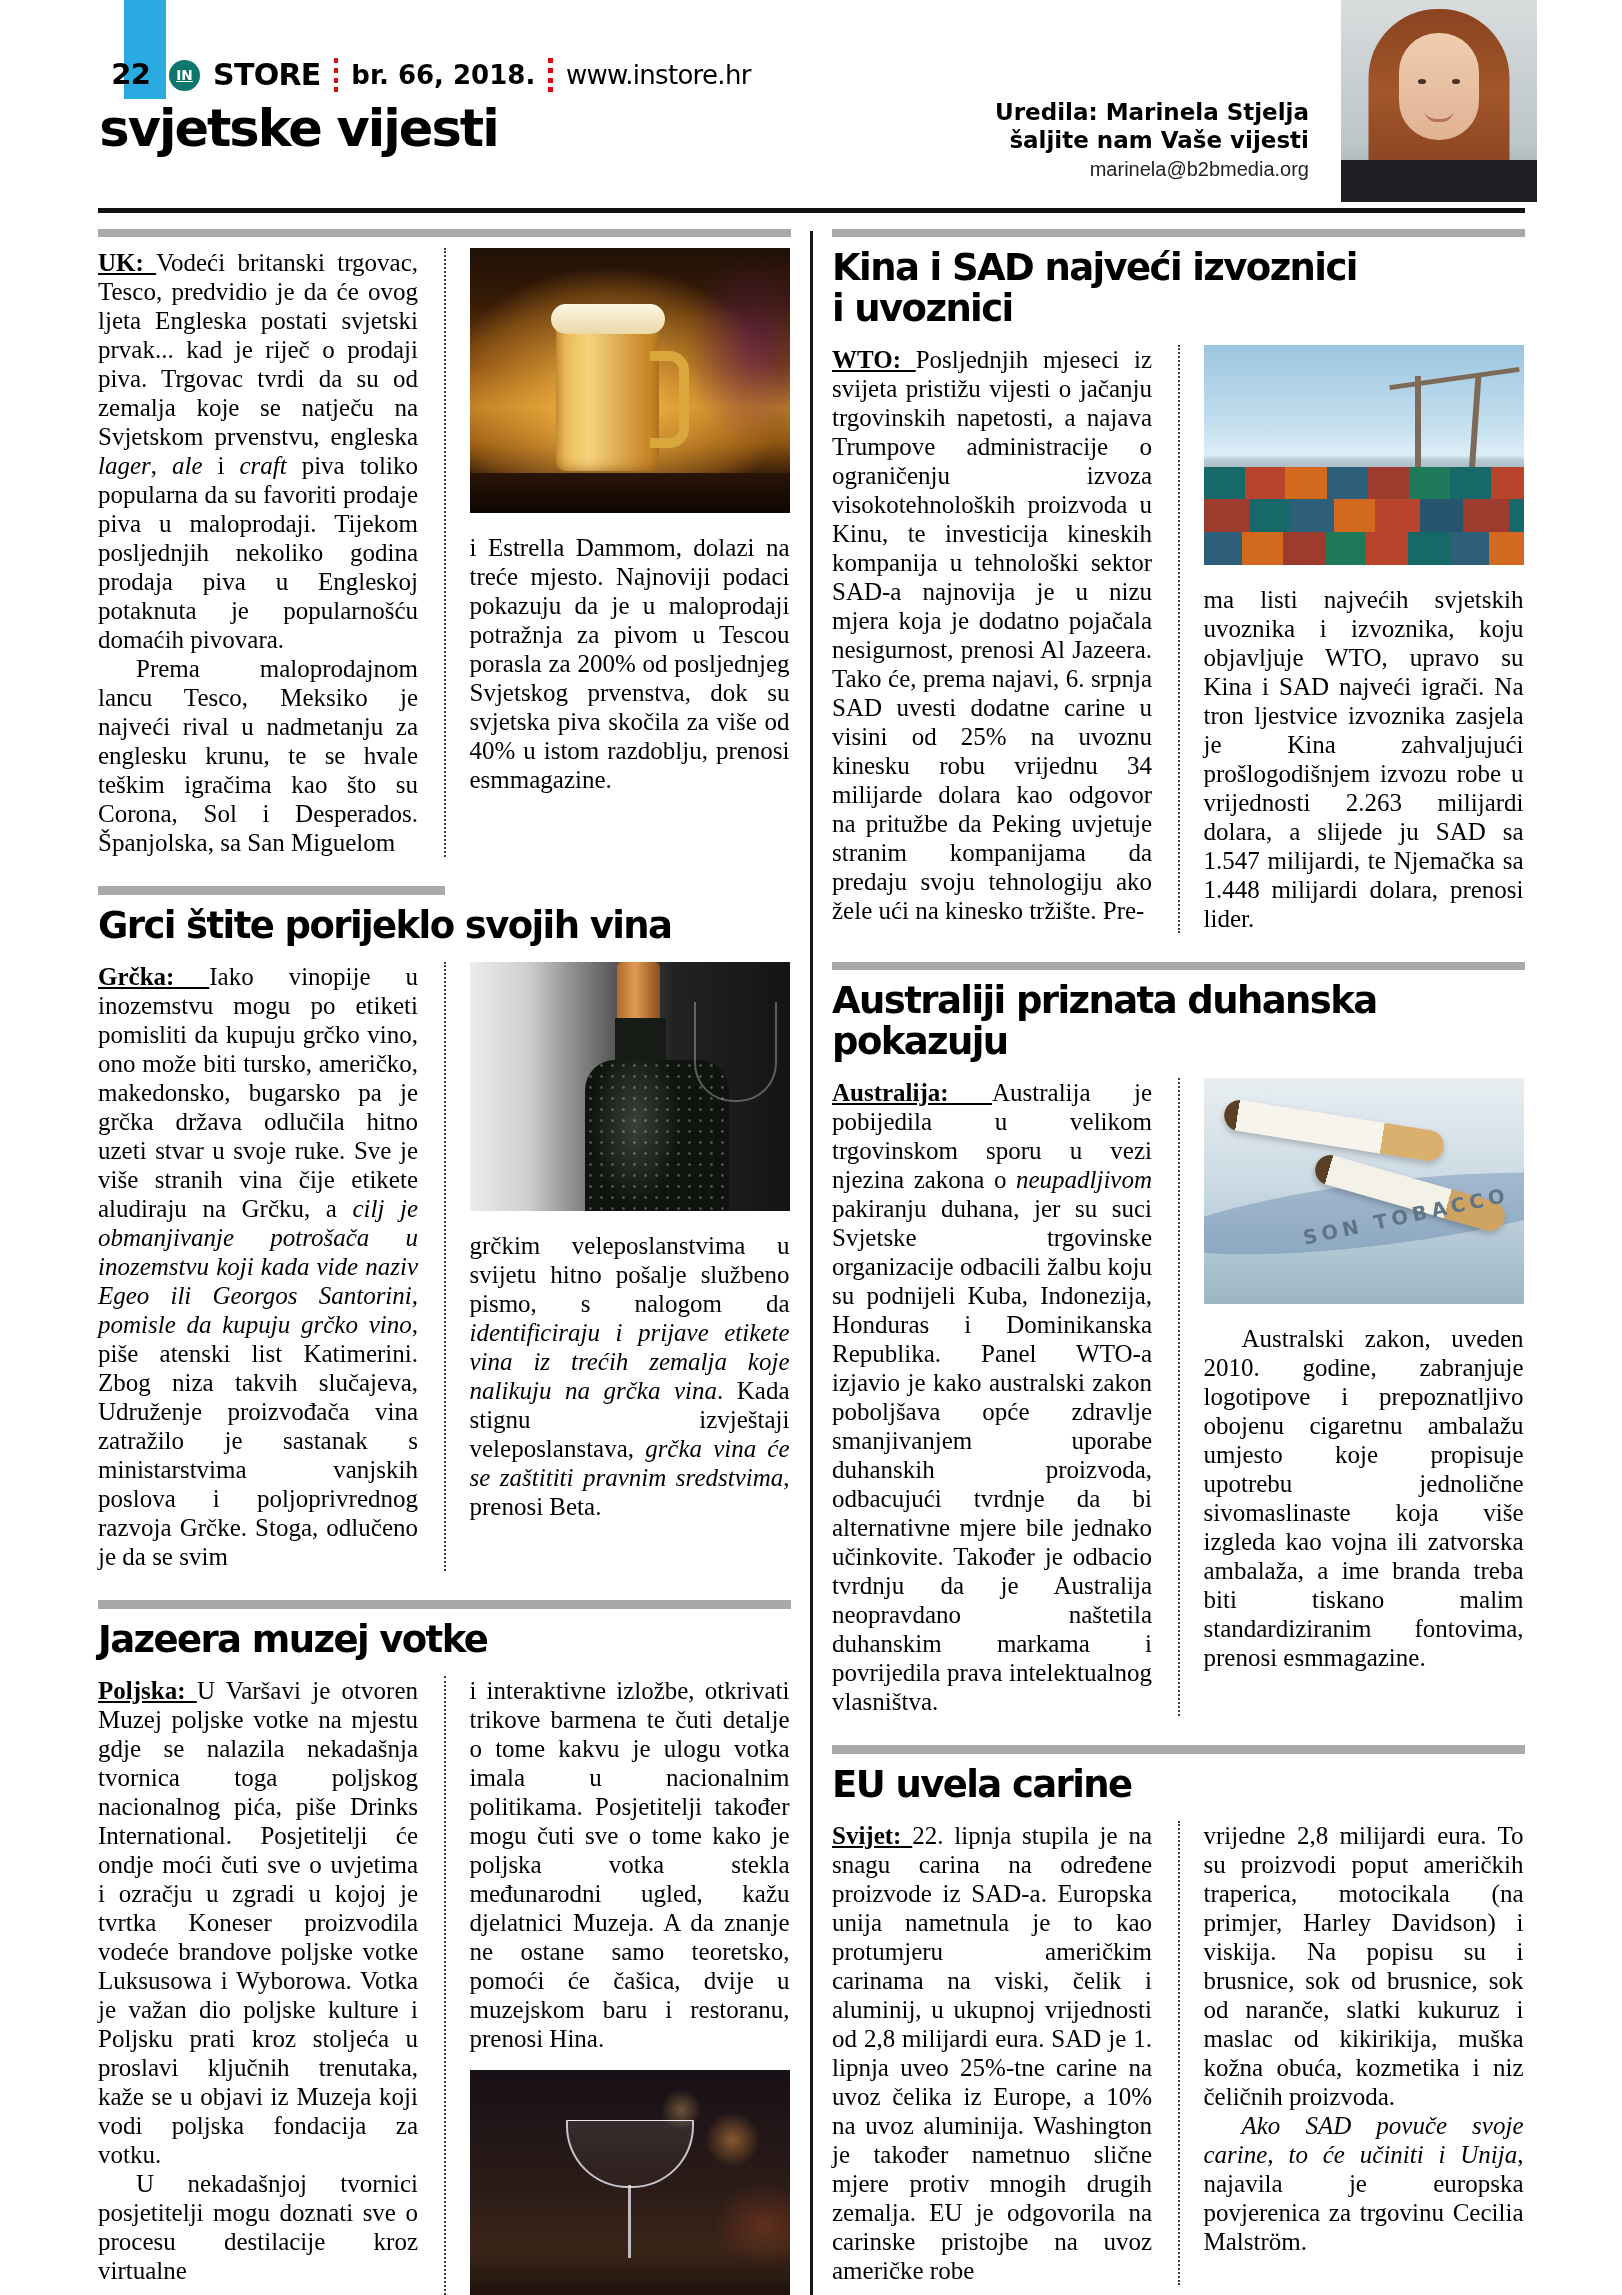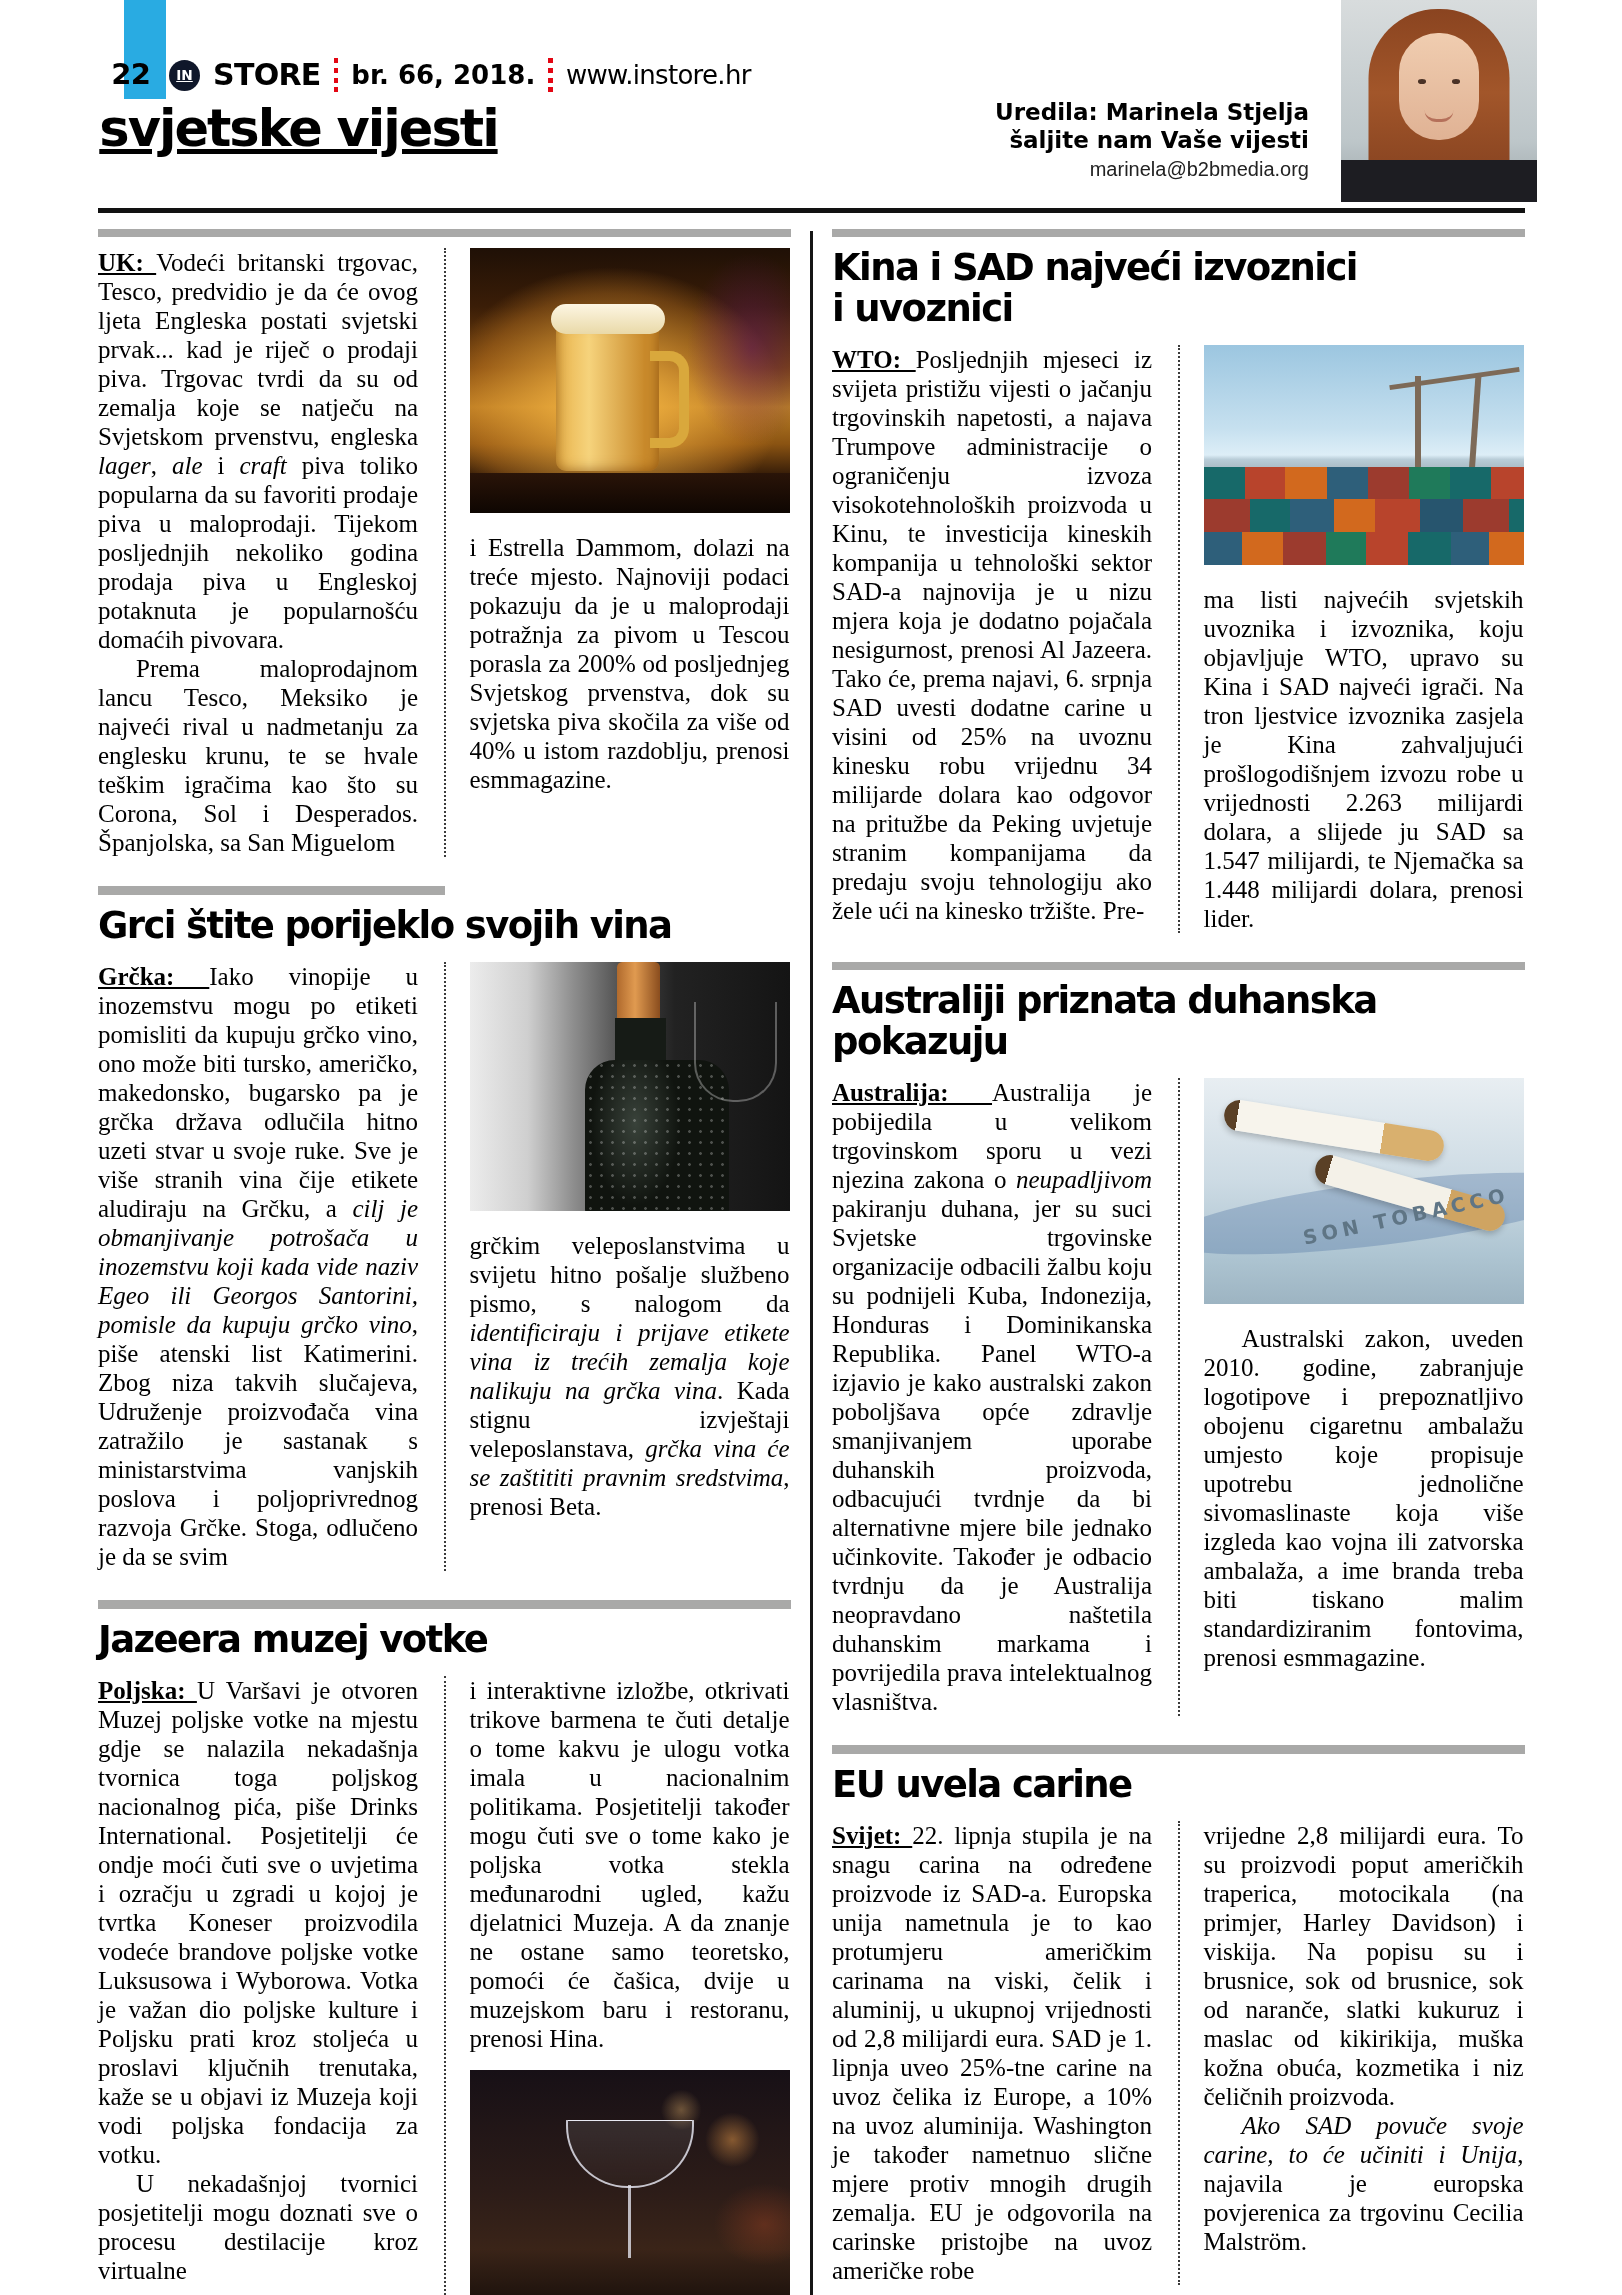--- a/index.html
+++ b/index.html
@@ -5,27 +5,27 @@
   html,body{margin:0;padding:0;}
   body{width:1623px;height:2295px;background:#fff;color:#000;
        font-family:"Liberation Serif",serif;position:relative;overflow:hidden;}
   .page{position:absolute;inset:0;padding:0 98px;box-sizing:border-box;}
 
   
   .header{position:relative;height:208px;border-bottom:5.9px solid #121212;}
   .blue-block{position:absolute;left:26px;top:0;width:42px;height:99px;background:var(--accent-blue,#29abe2);}
   .pageno{position:absolute;left:1.3px;top:60px;font:800 29px/1 "DejaVu Sans",sans-serif;letter-spacing:-0.7px;margin-left:12px;}
   .logo-row{position:absolute;left:71px;top:58px;display:flex;align-items:center;gap:13px;}
-  .logo-circle{width:31px;height:31px;border-radius:50%;background:#0f172a;color:#fff;display:flex;
+  .logo-circle{width:31px;height:31px;border-radius:50%;background:#0f766e;color:#fff;display:flex;
                align-items:center;justify-content:center;font:800 13.7px "DejaVu Sans",sans-serif;text-decoration:underline;}
   .logo-store{font:800 30px/1 "DejaVu Sans",sans-serif;letter-spacing:-0.7px;}
   .red-sep{width:4.6px;height:34px;background:repeating-linear-gradient(180deg,var(--accent-red,#e30613) 0 5.2px,transparent 5.2px 9.8px);}
   .issue{font:700 26px/1 "DejaVu Sans",sans-serif;}
   .website{font:400 26px/1 "DejaVu Sans",sans-serif;letter-spacing:-0.7px;}
-  .section-title{position:absolute;left:1.3px;top:103px;font:900 51px/1 "DejaVu Sans",sans-serif;letter-spacing:-2px;text-decoration:underline;}
+  .section-title{position:absolute;left:1.3px;top:103px;font:900 51px/1 "DejaVu Sans",sans-serif;letter-spacing:-2px;}
   .editor{position:absolute;right:216px;top:98px;text-align:right;}
   .editor .e1,.editor .e2{font:700 23px/1.22 "DejaVu Sans",sans-serif;}
   .editor .e3{font:400 20px/1.5 "Liberation Sans",sans-serif;color:#222;}
   .portrait{position:absolute;right:-11.8px;top:0;width:196px;height:202px;overflow:hidden;
             background:linear-gradient(180deg,#d8dcdd,#bdc6c9 70%,#9aa4a8);}
   .p-hair{position:absolute;left:50%;transform:translateX(-50%);top:9.2px;width:141px;height:209px;
           background:linear-gradient(180deg,#8a4420,#a2562a 40%,#7a3a1c);border-radius:69px 69px 39px 39px;}
   .p-face{position:absolute;left:50%;transform:translateX(-50%);top:33px;width:80px;height:107px;
           background:linear-gradient(180deg,#f0cdb0,#e0b294);border-radius:39px;}
   .p-eye{position:absolute;top:79px;width:7.9px;height:4.6px;background:#4a3226;border-radius:50%;}

